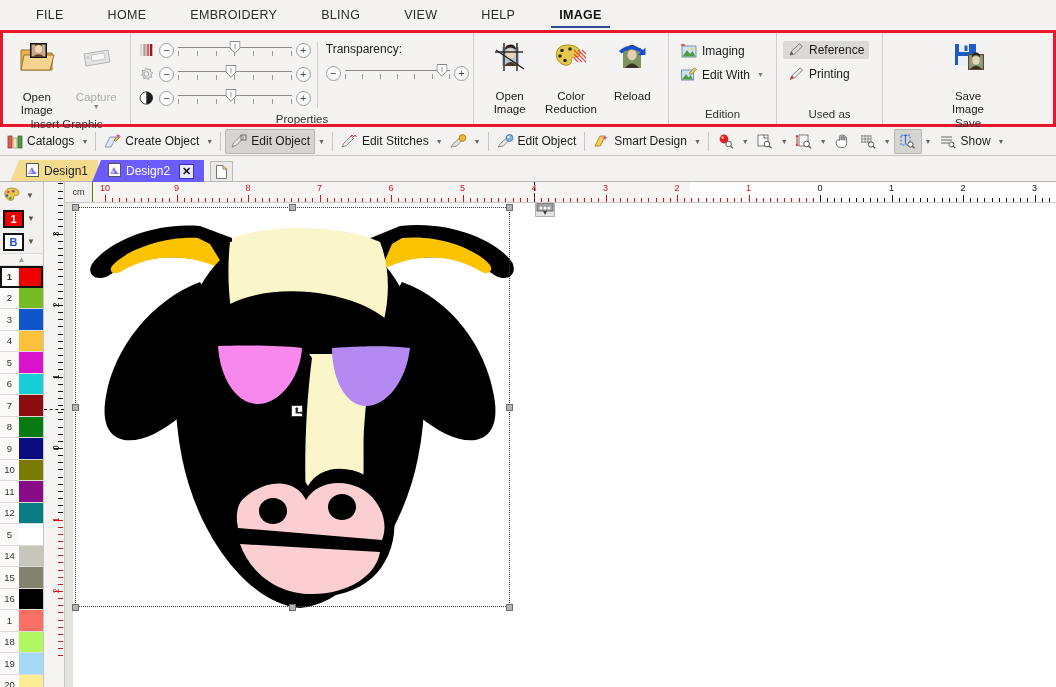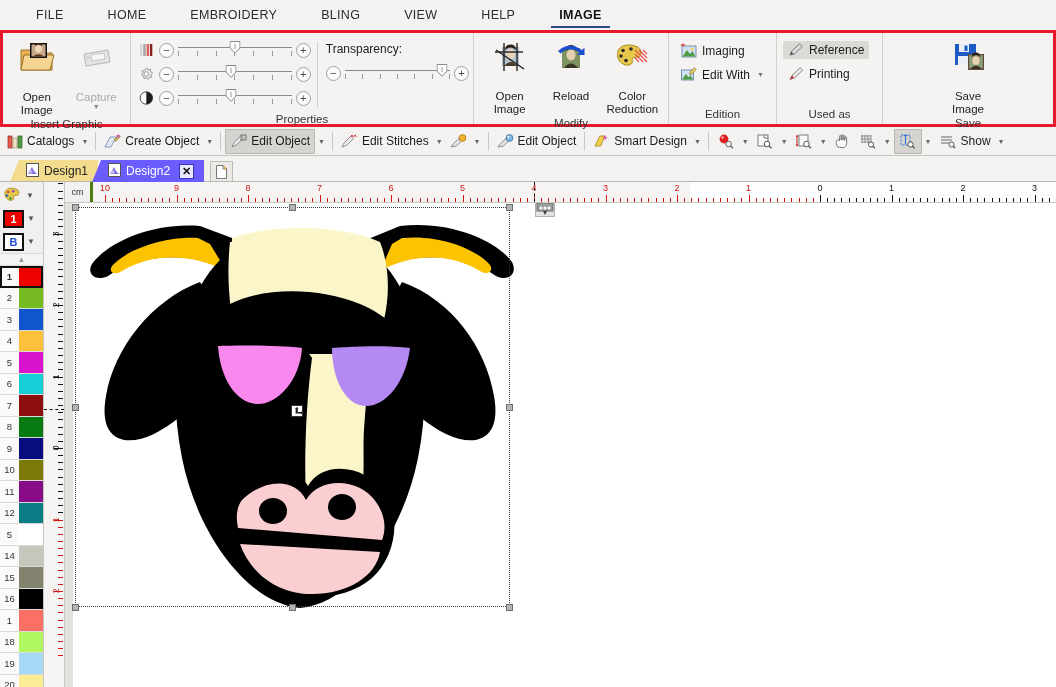--- a/index.html
+++ b/index.html
@@ -207,21 +207,21 @@
 
   
   .canvasarea{ position:relative; flex:1; overflow:hidden; background:#e9e7e3;}
   .hruler{
     position:absolute; top:0; left:0; right:0; height:21px;
     background:#f5f4f2; border-bottom:1px solid #c8c6c2; z-index:5;
   }
   .hruler .unit{
     position:absolute; left:0; top:0; width:28px; height:20px;
     display:flex;align-items:center;justify-content:center;font-size:9px;color:#333;
-    background:#f1f0ee; border-right:3px solid #4d7c0f;
+    background:#f1f0ee; border-right:1px solid #4d7c0f;
   }
   .hruler .htick{ position:absolute; bottom:0; width:1px; }
   .hruler .hnum{ position:absolute; top:1px; font-size:9px; transform:translateX(-50%); }
   .hruler .hguide{ position:absolute; top:0; bottom:0; width:0; border-left:1px dashed #111; }
   .hruler .zone{ position:absolute; top:0; bottom:0; background:#fdfdfd; }
 
   .sheet{
     position:absolute; top:21px; left:0; right:0; bottom:0;
     background:#fff; overflow:hidden;
   }
@@ -434,33 +434,20 @@
               <line x1="4" y1="9" x2="32" y2="28" stroke="#222" stroke-width="1.4"></line>
               <line x1="12" y1="2" x2="12" y2="30" stroke="#222" stroke-width="1.4"></line>
               <line x1="3" y1="11" x2="31" y2="11" stroke="#222" stroke-width="1.4"></line>
               <line x1="25" y1="2" x2="25" y2="30" stroke="#222" stroke-width="1.4"></line>
             </svg>
           </span>
           <span class="lbl">
             <span>Open</span><br>
             <span>Image</span>
           </span>
-        </div>
-
-        <div class="bigbtn">
-          <span>
-            <svg class="ic" width="36" height="32" viewBox="0 0 36 32">
-              <rect x="9" y="7" width="18" height="20" fill="#7d9360"></rect>
-              <ellipse cx="18" cy="14" rx="4.6" ry="5.4" fill="#e6cfb2"></ellipse>
-              <path d="M11 27 q7 -9 14 0 z" fill="#3b3226"></path>
-              <path d="M12.5 10 q5.5 -5.5 11 0 q0 -6 -5.5 -6 q-5.5 0 -5.5 6 z" fill="#241d14"></path>
-              <path d="M5 10 q11 -10 24 -1 l2.5 -2.5 0 7.5 -7.5 0 2.5 -2.5 q-10 -7 -19 1 z" fill="#1c4fd0"></path>
-            </svg>
-          </span>
-          <span class="lbl">Reload</span>
         </div>
 
         <div class="bigbtn">
           <span>
             <svg class="ic" width="36" height="32" viewBox="0 0 36 32">
               <path d="M14 4 C5 4 2 11 4 17 C6 23 13 26 17 23 C20 21 17 19 19 17 C21 15 26 18 27 13 C28 7 22 4 14 4 Z" fill="#e8c84a" stroke="#a98b1e" stroke-width="1"></path>
               <circle cx="9" cy="9.5" r="1.8" fill="#2b2b2b"></circle>
               <circle cx="7" cy="15" r="1.8" fill="#2b2b2b"></circle>
               <circle cx="12" cy="19.5" r="1.8" fill="#2b2b2b"></circle>
               <circle cx="17" cy="8" r="1.8" fill="#2b2b2b"></circle>
@@ -471,22 +458,34 @@
                     <line x1="21" y1="13" x2="29" y2="21"></line>
                 <line x1="21" y1="17" x2="25" y2="21"></line>
               </g>
             </svg>
           </span>
           <span class="lbl">
             <span>Color</span><br>
             <span>Reduction</span>
           </span>
         </div>
-      </div>
-      <div class="group-title">Modify</div>
+
+        <div class="bigbtn">
+          <span>
+            <svg class="ic" width="36" height="32" viewBox="0 0 36 32">
+              <rect x="9" y="7" width="18" height="20" fill="#7d9360"></rect>
+              <ellipse cx="18" cy="14" rx="4.6" ry="5.4" fill="#e6cfb2"></ellipse>
+              <path d="M11 27 q7 -9 14 0 z" fill="#3b3226"></path>
+              <path d="M12.5 10 q5.5 -5.5 11 0 q0 -6 -5.5 -6 q-5.5 0 -5.5 6 z" fill="#241d14"></path>
+              <path d="M5 10 q11 -10 24 -1 l2.5 -2.5 0 7.5 -7.5 0 2.5 -2.5 q-10 -7 -19 1 z" fill="#1c4fd0"></path>
+            </svg>
+          </span>
+          <span class="lbl">Reload</span>
+        </div>
+      </div>
     </div>
 
     <div class="group g-edition">
       <div class="group-body">
         <div class="smallbtn">
           <span>
             <svg class="ic" width="17" height="15" viewBox="0 0 17 15">
               <rect x="2" y="3" width="14" height="11" fill="#cfe3f5" stroke="#6b88a8" stroke-width="0.9"></rect>
               <path d="M2.5 13.5 L7 7 L10 11 L12.5 8 L15.5 13.5 Z" fill="#4f9b43"></path>
               <circle cx="12" cy="6" r="1.5" fill="#f2d24a"></circle>

